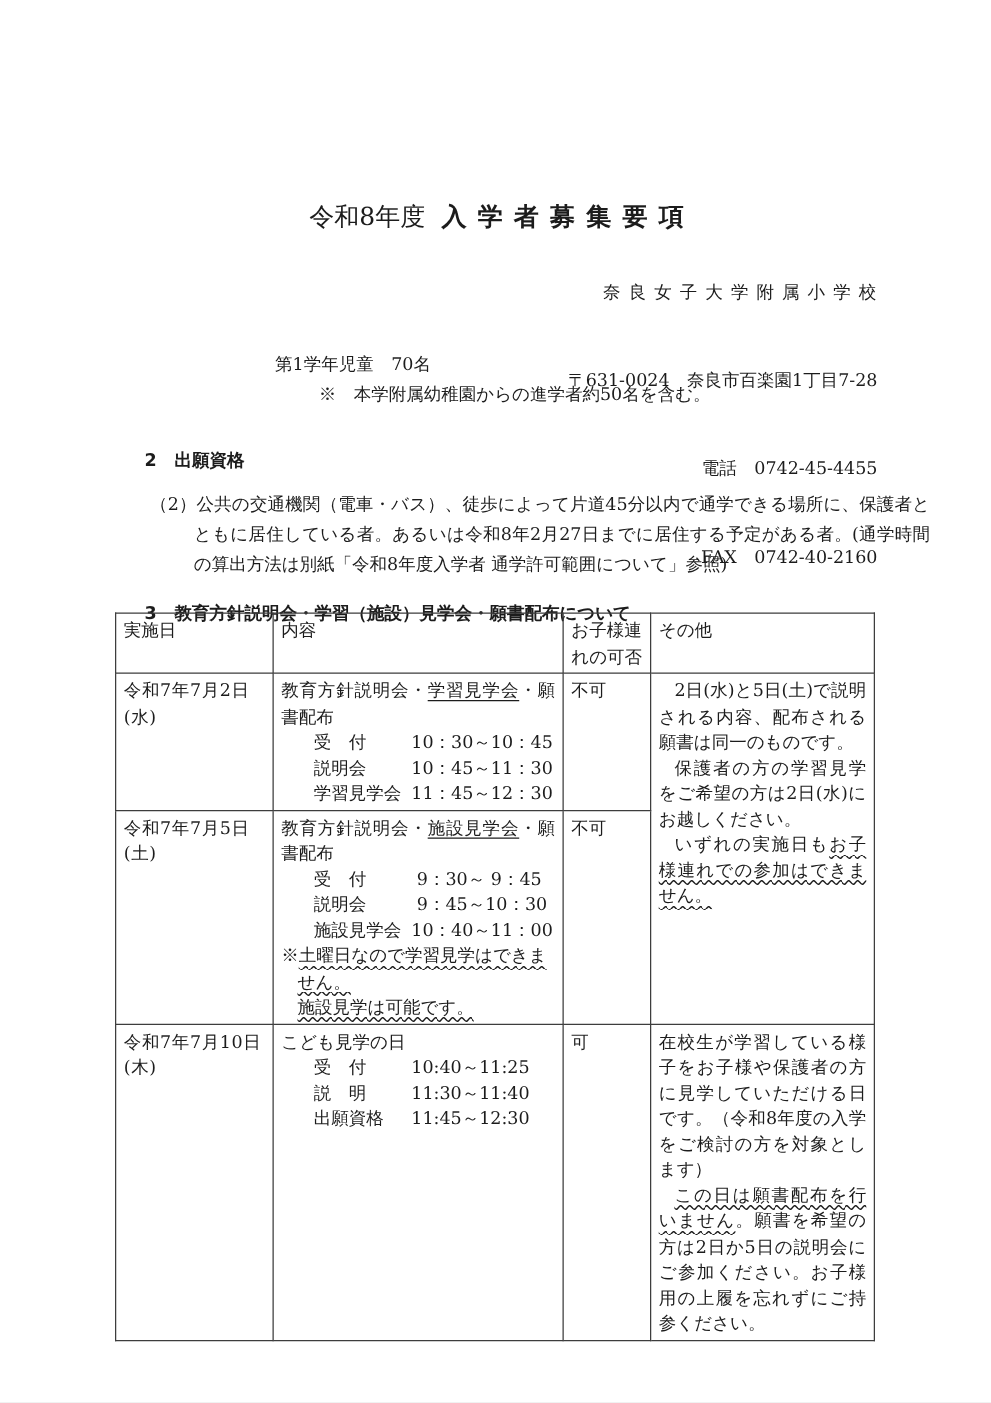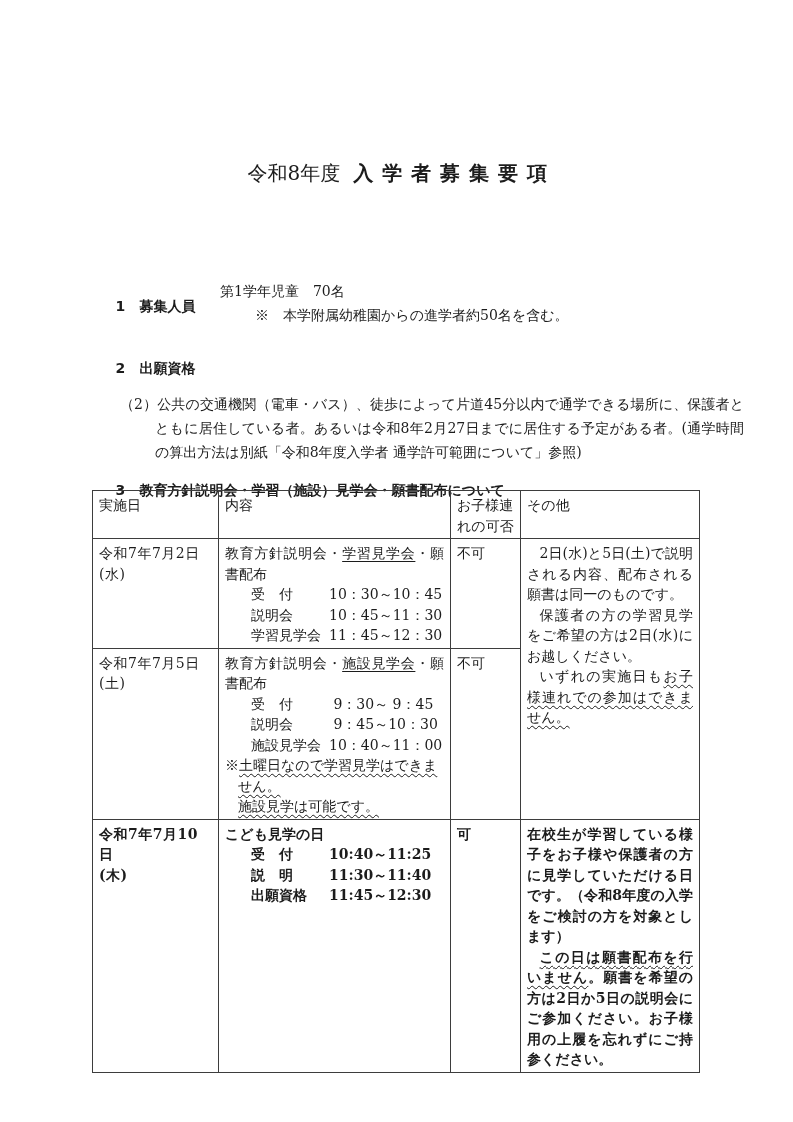--- a/index.html
+++ b/index.html
@@ -30,45 +30,48 @@
     border-collapse:collapse; table-layout:fixed;
     font-size:14px; line-height:20.5px; }
   .info-table td { border:1px solid #3d3d3d; vertical-align:top; padding:4px 6px 2px 6px; }
   .col-date  { width:126px; }
   .col-cont  { width:232px; }
   .col-child { width:70px; }
   .col-other { width:179px; }
   tr.r-hdr td { height:32px; }
   tr.r-1 td { height:100px; }
   tr.r-2 td { height:136px; }
-  tr.r-3 td { height:198px;font-weight:bold; }
+  tr.r-3 td { height:198px; }
   .c-date { letter-spacing:0.5px; }
   .cont-title { text-align:justify; }
   .sched { margin-top:0; }
   .sched-row { display:flex; padding-left:26px; white-space:pre; }
   .sched-label { display:inline-block; width:78px; }
   .u { text-decoration:underline; text-underline-offset:3px; }
   .wavy { text-decoration:underline; text-decoration-style:wavy; text-decoration-thickness:1px; text-underline-offset:3px; }
   .cell-note { padding-left:13px; text-indent:-13px; margin-top:0; }
   .c-other p, .c-cont p { margin:0; text-align:justify; }
   .ind { text-indent:12.5px; }
 </style>
 </head>
 <body>
 
 <div class="page">
 
   <div class="abs doc-title">
     <span>令和8年度</span><span class="t-main">入 学 者 募 集 要 項</span>
   </div>
 
+  <div class="abs addr-block">
+    <div class="school">奈 良 女 子 大 学 附 属 小 学 校</div>
+    <div>〒631-0024　奈良市百楽園1丁目7-28</div>
+    <div>電話　0742-45-4455</div>
+    <div>FAX　0742-40-2160</div>
+  </div>
 
-  <div class="abs sec-head s1-head">
-    <span class="sec-num">1</span><span>募集人員</span>
-  </div>
   <div class="abs s1-body">第1学年児童　70名</div>
   <div class="abs s1-note">※　本学附属幼稚園からの進学者約50名を含む。</div>
 
   <div class="abs sec-head s2-head">
     <span class="sec-num">2</span><span>出願資格</span>
   </div>
   <div class="abs s2-item2">（2）公共の交通機関（電車・バス）、徒歩によって片道45分以内で通学できる場所に、保護者とともに居住している者。あるいは令和8年2月27日までに居住する予定がある者。(通学時間の算出方法は別紙「令和8年度入学者 通学許可範囲について」参照)</div>
 
   <div class="abs sec-head s3-head">
     <span class="sec-num">3</span><span>教育方針説明会・学習（施設）見学会・願書配布について</span>

